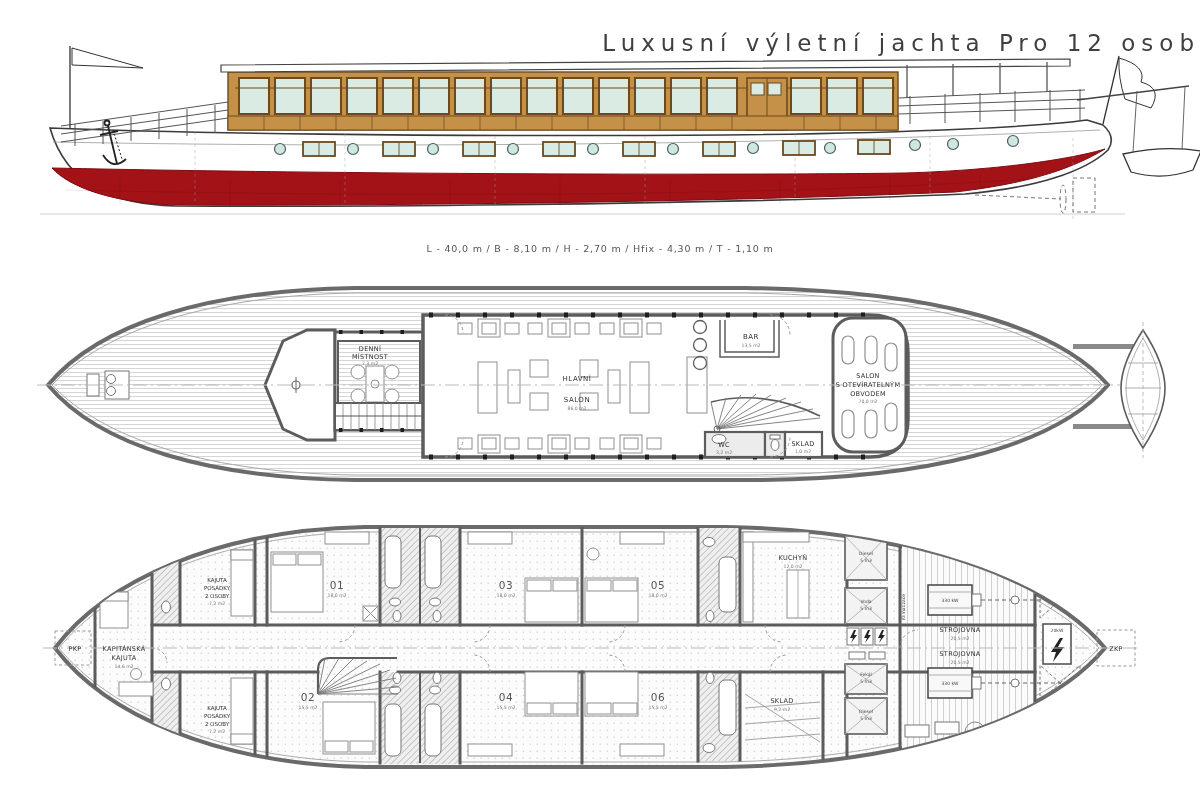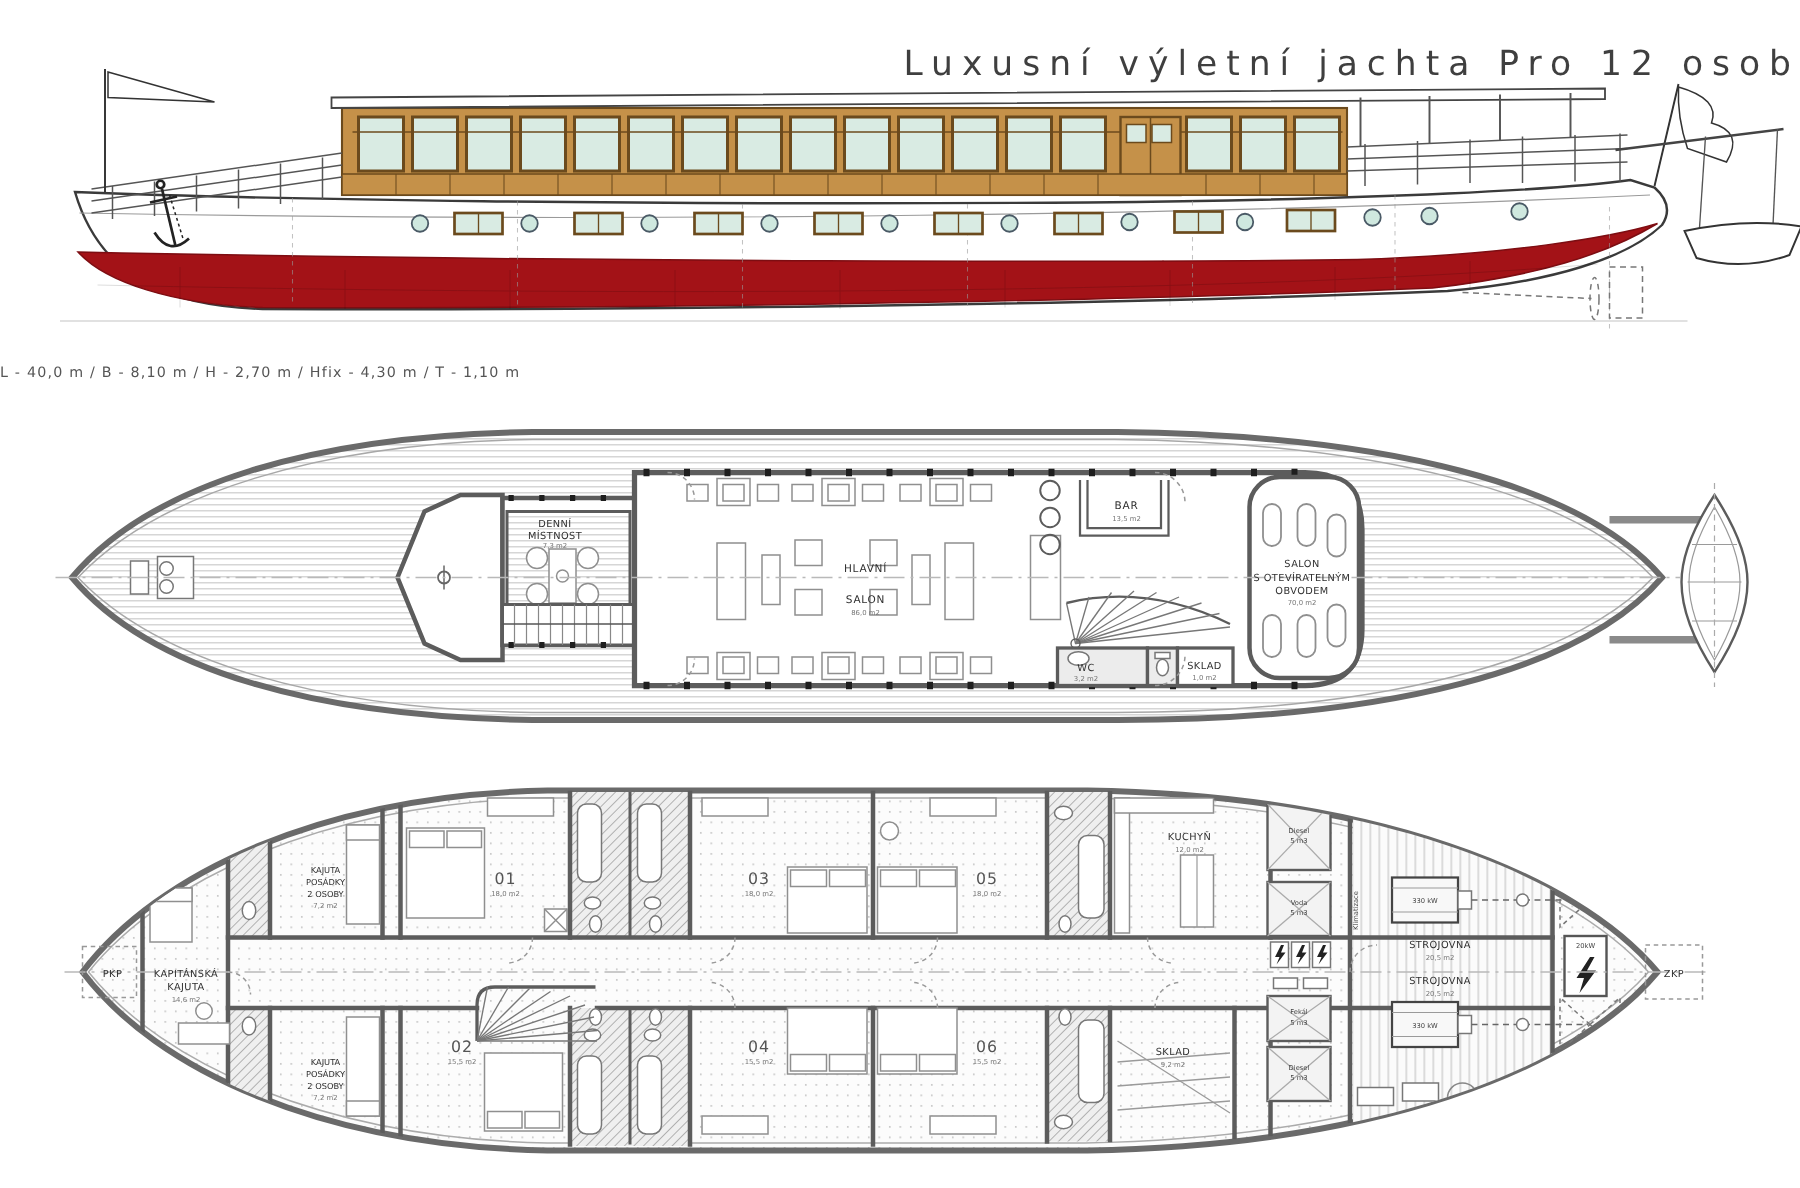--- a/index.html
+++ b/index.html
@@ -1,20 +1,20 @@
 <!DOCTYPE html>
 <html><head>
 <meta charset="utf-8">
 <style>
   html,body{margin:0;padding:0;background:#fff;}
   .canvas{position:relative;width:1200px;height:792px;background:#fff;overflow:hidden;
           font-family:"DejaVu Sans",sans-serif;}
   .title{position:absolute;top:30px;left:0;width:100%;text-align:right;
          font-size:23px;letter-spacing:6px;color:#3f3f3f;white-space:nowrap;}
-  .dims{position:absolute;top:243px;left:0;width:100%;text-align:left;
+  .dims{position:absolute;top:243px;left:0;width:100%;text-align:center;
         font-size:9.5px;letter-spacing:.8px;color:#555;}
   svg{position:absolute;overflow:visible;}
   .side{left:25px;top:28px;}
   .deck1{left:25px;top:268px;}
   .deck2{left:25px;top:512px;}
   
   .hull-ln{stroke:#3a3a3a;stroke-width:1.6;fill:#fff;}
   .wl{stroke:#5c5c5c;stroke-width:3;fill:none;stroke-linecap:square;}
   .wl2{stroke:#5c5c5c;stroke-width:2;fill:none;}
   .thin{stroke:#9a9a9a;stroke-width:.8;fill:none;}

